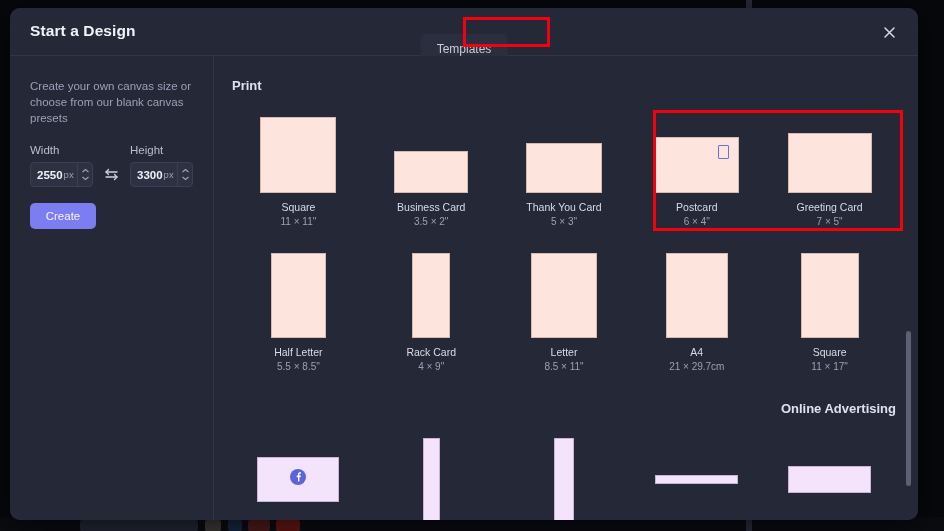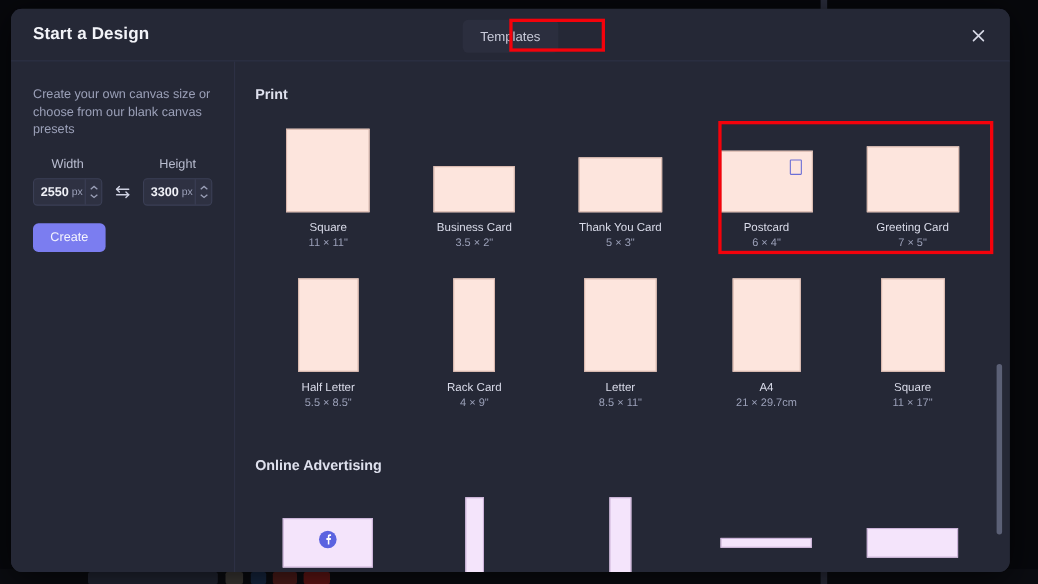--- a/index.html
+++ b/index.html
@@ -54,21 +54,21 @@
   .modal-title {
     position: absolute;
     left: 20px; top: 14px;
     font-size: 15.5px;
     font-weight: 700;
     color: #f2f3f8;
     letter-spacing: .1px;
   }
   .tabs {
     position: absolute;
-    left: 50%; top: 10px;
+    left: 50%; top: 26px;
     transform: translateX(-50%);
     display: flex;
     align-items: center;
     gap: 4px;
     background: #2b2e3e;
     border-radius: 5px;
     padding: 3px;
   }
   .tab {
     font-size: 12px;
@@ -113,21 +113,20 @@
   .sidebar-desc {
     font-size: 11.5px;
     line-height: 16px;
     color: #9ba0b8;
   }
   .field-row {
     display: flex;
     align-items: flex-end;
     gap: 8px;
     margin-top: 18px;
-    text-align: center;
   }
   .field { width: 66px; }
   .field-label {
     font-size: 11.5px;
     color: #b9bdd0;
     margin-bottom: 6px;
     display: block;
   }
   .num-input {
     display: flex;
@@ -186,21 +185,21 @@
     padding: 22px 22px 0 18px;
     overflow: hidden;
     background: #252836;
   }
   .section-title {
     font-size: 13px;
     font-weight: 600;
     color: #dfe1ee;
     margin-bottom: 8px;
   }
-  .section-title.adv { margin-top: 38px; }
+  .section-title.adv { margin-top: 24px; text-align: right; }
 
   .preset-row {
     display: grid;
     grid-template-columns: repeat(5, 1fr);
     align-items: end;
   }
   .preset {
     display: flex;
     flex-direction: column;
     cursor: pointer;

